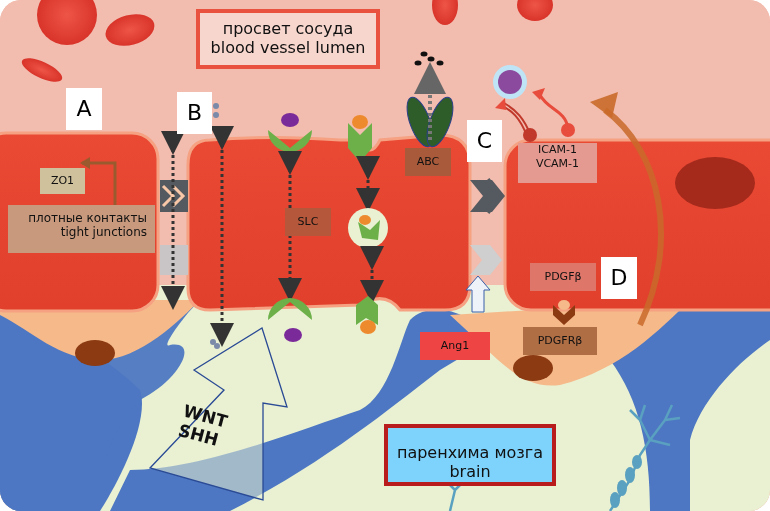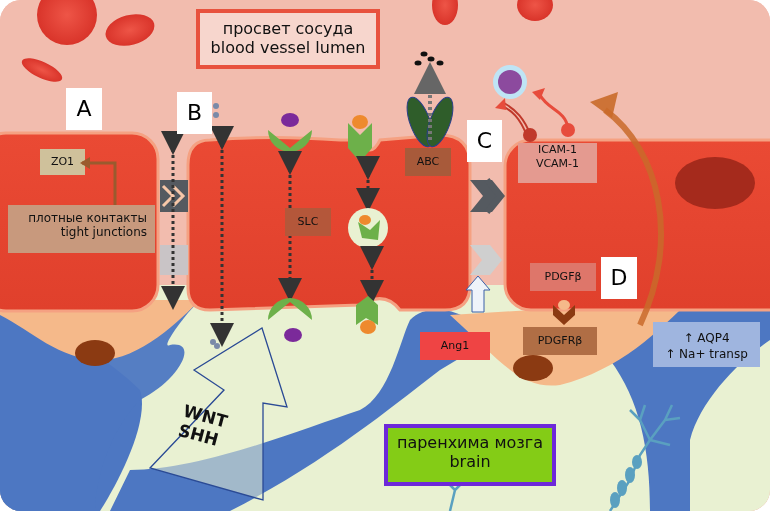--- a/index.html
+++ b/index.html
@@ -2,23 +2,23 @@
 <html><head>
 <meta charset="utf-8">
 <style>
   html, body { margin: 0; padding: 0; }
   body { width: 770px; height: 511px; overflow: hidden; font-family: "Liberation Sans", sans-serif; }
   #stage { position: relative; width: 770px; height: 511px; overflow: hidden; background: #f2bcae; border-radius: 21px; }
   #stage svg.bg { position: absolute; left: 0; top: 0; }
   .lbl { position: absolute; font-family: "DejaVu Sans", sans-serif; color: #111; text-align: center; line-height: 1.2; box-sizing: border-box; }
   .letter { background: #fff; font-size: 22px; display: flex; align-items: center; justify-content: center; color: #000; }
   .lumen-box { left: 196px; top: 9px; width: 184px; height: 60px; background: #f7d6cd; border: 4px solid #e8523e; font-size: 16px; padding-top: 6px; }
-  .brain-box { left: 384px; top: 424px; width: 172px; height: 62px; background: #84cc16; border: 4px solid #6d28d9; font-size: 16px; padding-top: 5px; }
+  .brain-box { left: 384px; top: 424px; width: 172px; height: 62px; background: #7dd3fc; border: 4px solid #b91c1c; font-size: 16px; padding-top: 15px; }
   .tag { font-size: 11px; display: flex; align-items: center; justify-content: center; }
-  .zo1 { left: 40px; top: 149px; width: 45px; height: 26px; background: #cfc19b; }
+  .zo1 { left: 40px; top: 168px; width: 45px; height: 26px; background: #cfc19b; }
   .tj { left: 8px; top: 205px; width: 147px; height: 48px; background: #c8997d; font-size: 12px; text-align: right; padding: 6px 8px 8px 0; display:block; }
   .slc { left: 285px; top: 208px; width: 46px; height: 28px; background: #b4573a; text-align: right; }
   .abc { left: 405px; top: 148px; width: 46px; height: 28px; background: #a85a3a; }
   .icam { left: 518px; top: 143px; width: 79px; height: 40px; background: #e49a90; display:block; line-height:1.3; }
   .pdgfb { left: 530px; top: 263px; width: 66px; height: 28px; background: #de766a; }
   .pdgfrb { left: 523px; top: 327px; width: 74px; height: 28px; background: #b06e45; }
   .ang1 { left: 420px; top: 332px; width: 70px; height: 28px; background: #ef4444; }
   .aqp { left: 653px; top: 322px; width: 107px; height: 45px; background: #9fb5df; font-size: 12px; display:block; padding-top: 8px; line-height:1.35; }
   .wnt { left: 180px; top: 410px; width: 70px; font-size: 17px; font-weight: bold; transform: rotate(15deg); text-align: left; line-height: 1.15; }
 </style>
@@ -166,21 +166,17 @@
 </div>
 <div class="lbl tag slc">SLC</div>
 <div class="lbl tag abc">ABC</div>
 <div class="lbl tag icam">
   <div>ICAM-1</div>
   <div>VCAM-1</div>
 </div>
 <div class="lbl tag pdgfb">PDGFβ</div>
 <div class="lbl tag pdgfrb">PDGFRβ</div>
 <div class="lbl tag ang1">Ang1</div>
-<div class="lbl aqp">
-  <div>↑ AQP4</div>
-  <div>↑ Na+ transp</div>
-</div>
 <div class="lbl wnt">
   <div>WNT</div>
   <div>SHH</div>
 </div>
 </div>
 
 </body></html>

